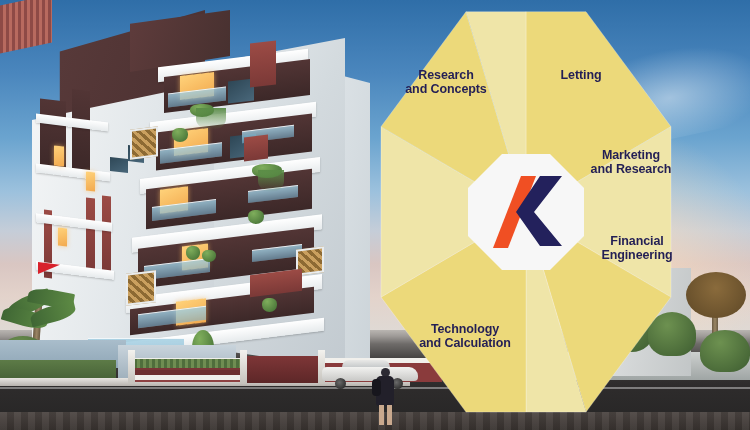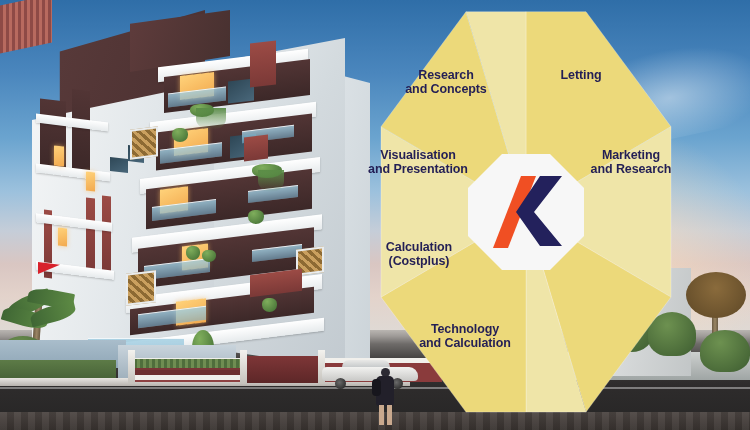--- a/index.html
+++ b/index.html
@@ -401,23 +401,21 @@
 
         <polygon points="-5,-36 10,-36 -18,36 -33,36" fill="#f04f23"></polygon>
 
         <polygon points="14,-36 36,-36 8,0 36,34 14,34 -10,0" fill="#23215c"></polygon>
       </g>
     </svg>
 
     <div class="seg-label" style="left: 60px; top: 62px; width: 120px; color: rgb(35, 31, 85);">Research
 and Concepts</div>
     <div class="seg-label" style="left: 200px; top: 62px; width: 110px; color: rgb(35, 31, 85);">Letting</div>
-    <div class="seg-label" style="left: 22px; top: 142px; width: 140px; color: rgb(35, 31, 85);">Visualisation
-and Presentation</div>
     <div class="seg-label" style="left: 240px; top: 142px; width: 130px; color: rgb(35, 31, 85);">Marketing
 and Research</div>
-    <div class="seg-label" style="left: 28px; top: 234px; width: 130px; color: rgb(35, 31, 85);">Calculation
-(Costplus)</div>
+    <div class="seg-label" style="left: 248px; top: 228px; width: 126px; color: rgb(35, 31, 85);">Financial
+Engineering</div>
     <div class="seg-label" style="left: 74px; top: 316px; width: 130px; color: rgb(35, 31, 85);">Technology
 and Calculation</div>
   </div>
 
 </div>
 
 </body></html>

